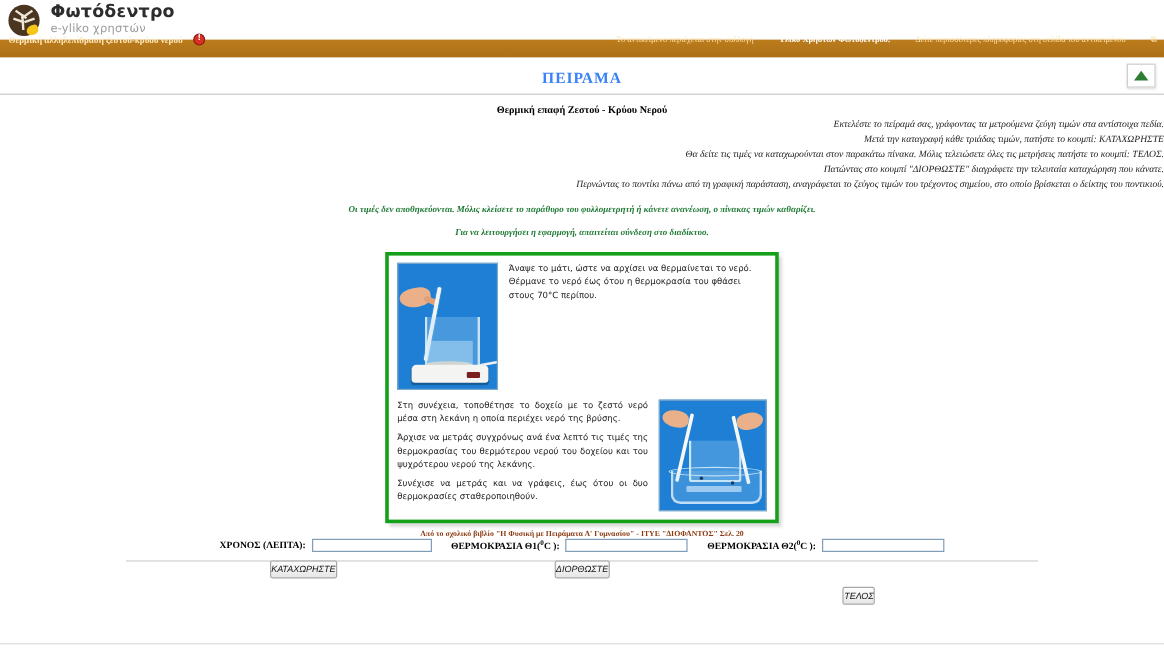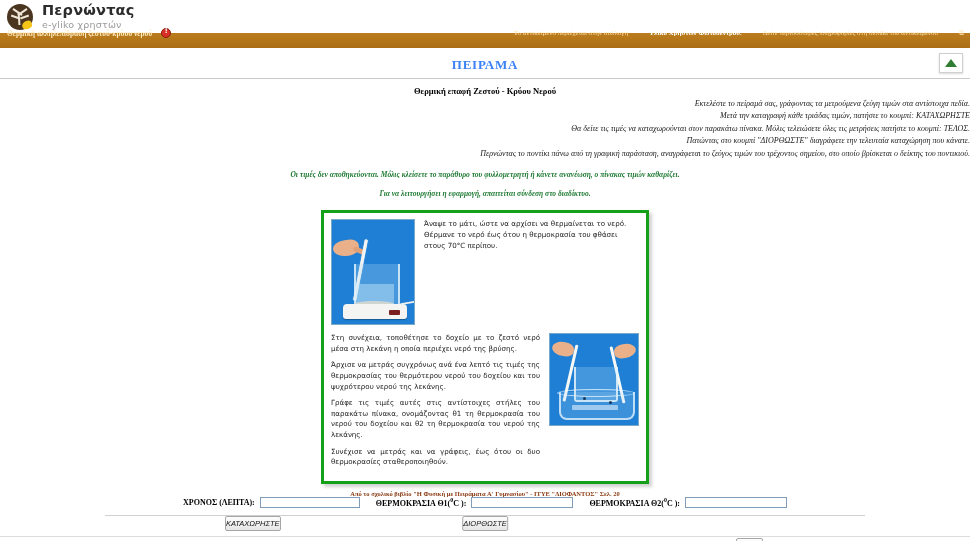--- a/index.html
+++ b/index.html
@@ -278,40 +278,40 @@
     border:1px solid #a6a6a6;
     border-radius:2px;
     padding:2px 0;
     color:#111;
     white-space:nowrap;
     cursor:pointer;
     font-style:italic;
   }
   .btn-k{position:absolute;left:20px;}
   .btn-d{position:absolute;left:50%;transform:translateX(-50%);}
-  .btn-t{position:absolute;right:2px;margin-top:44px;}
+  .btn-t{position:absolute;right:36px;margin-top:44px;}
   .bot-rule{
     position:absolute;bottom:4px;left:0;width:100%;height:1px;background:#dcdcdc;
   }
 </style>
 </head>
 <body>
 
 <div class="fd-header">
   <div class="fd-logo">
     <div class="br1"></div>
       <div class="br2"></div>
     <div class="br3"></div>
       <div class="br4"></div>
     <div class="trunk"></div>
   <span class="leaf"></span>
     </div>
   <div class="fd-logo-leaf"></div>
   <div class="fd-titles">
-    <div class="fd-brand">Περνώντας</div>
+    <div class="fd-brand">Φωτόδεντρο</div>
     <div class="fd-sub">e-yliko χρηστών</div>
   </div>
 </div>
 
 <div class="fd-bar">
   <div class="fd-bar-left">
     <span class="fd-bar-title">Θερμική αλληλεπίδραση ζεστού-κρύου νερού</span>
     <span class="info-dot"></span>
   </div>
   <div class="fd-bar-right">
@@ -361,21 +361,20 @@
         </div>
         <div class="ptext">
           <p>Άναψε το μάτι, ώστε να αρχίσει να θερμαίνεται το νερό. Θέρμανε το νερό έως ότου η θερμοκρασία του φθάσει στους 70°C περίπου.</p>
         </div>
       </div>
 
       <div class="panel-row2">
         <div class="ptext2">
           <p>Στη συνέχεια, τοποθέτησε το δοχείο με το ζεστό νερό μέσα στη λεκάνη η οποία περιέχει νερό της βρύσης.</p>
           <p>Άρχισε να μετράς συγχρόνως ανά ένα λεπτό τις τιμές της θερμοκρασίας του θερμότερου νερού του δοχείου και του ψυχρότερου νερού της λεκάνης.</p>
-          <p>Γράφε τις τιμές αυτές στις αντίστοιχες στήλες του παρακάτω πίνακα, ονομάζοντας θ1 τη θερμοκρασία του νερού του δοχείου και θ2 τη θερμοκρασία του νερού της λεκάνης.</p>
           <p>Συνέχισε να μετράς και να γράφεις, έως ότου οι δυο θερμοκρασίες σταθεροποιηθούν.</p>
         </div>
         <div class="photo photo2">
           <span class="p2-hand-l"></span>
           <span class="p2-hand-r"></span>
           <span class="p2-th-l"></span>
           <span class="p2-th-r"></span>
           <span class="p2-beaker"></span>
           <span class="p2-basin-rim"></span>
           <span class="p2-basin"></span>

